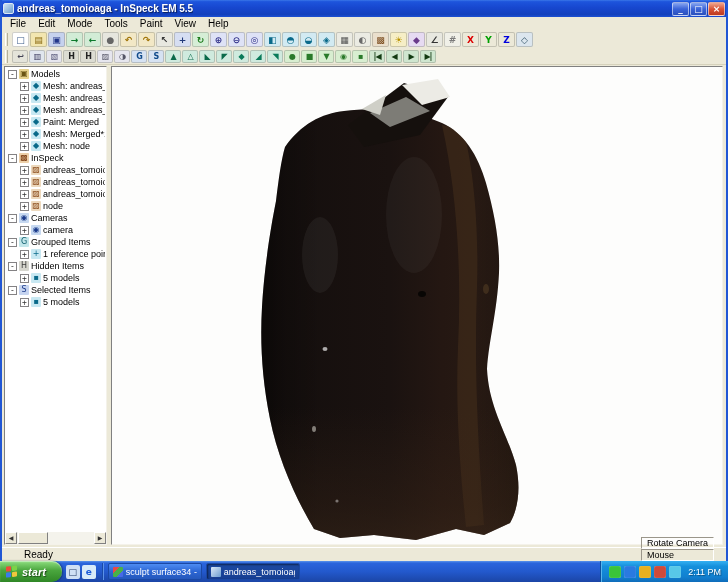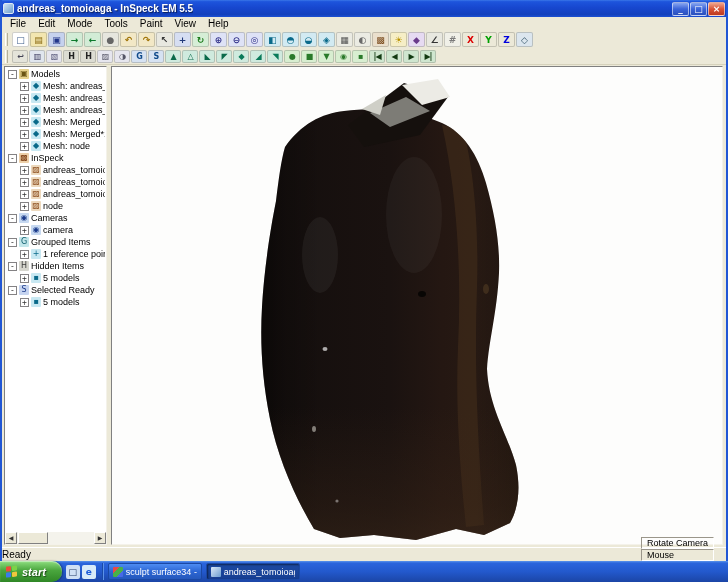--- a/index.html
+++ b/index.html
@@ -74,21 +74,21 @@
     border:1px solid #999;
     background: linear-gradient(180deg,#ff1800 0%,#ff9000 12%,#ffe400 25%,#98e000 37%,#00c424 50%,#00e0a8 63%,#00ccff 76%,#0064ff 89%,#001cff 100%); }
   .lg-label { position:absolute; left:19px; font-size:9px; font-weight:bold; white-space:nowrap; }
   .lg-top { top:3px;  color:#d62a3c; }
   .lg-mid { top:56px; color:#16a016; }
   .lg-bot { top:108px; color:#d62a6a; }
 
   
   .statusbar { position:absolute; left:2px; top:547px; width:724px; height:14px;
     background:#ece9d8; border-top:1px solid #fff; display:flex; align-items:center; }
-  .sb-msg { padding-left:0; font-size:10px; }
+  .sb-msg { padding-left:22px; font-size:10px; }
   .sb-right { margin-left:auto; display:flex; padding-right:12px;flex-direction:column; }
   .sb-panel { font-size:9px; line-height:11px; height:12px; padding:0 5px; margin-left:2px;
     border:1px solid; border-color:#9a968a #fff #fff #9a968a; white-space:nowrap; }
 
   
   .taskbar { position:absolute; left:0; top:561px; width:728px; height:21px;
     background: linear-gradient(180deg,#5b95ec 0%,#2a64dc 10%,#2359cd 50%,#1b45a6 100%);
     display:flex; align-items:center; }
   .start-btn { height:21px; display:flex; align-items:center; gap:4px; padding:0 16px 0 6px;
     border-radius:0 10px 10px 0;
@@ -222,21 +222,21 @@
         <span class="tree-label">Mesh: andreas_tomoi</span>
       </div>
       <div class="tree-row" style="padding-left: 14px;">
         <span class="exp">+</span>
         <span class="tree-ico glyph" style="background: rgb(200, 232, 242); color: rgb(10, 106, 138);">◆</span>
         <span class="tree-label">Mesh: andreas_tomoi</span>
       </div>
       <div class="tree-row" style="padding-left: 14px;">
         <span class="exp">+</span>
         <span class="tree-ico glyph" style="background: rgb(200, 232, 242); color: rgb(10, 106, 138);">◆</span>
-        <span class="tree-label">Mesh: Merged</span>
+        <span class="tree-label">Paint: Merged</span>
       </div>
       <div class="tree-row" style="padding-left: 14px;">
         <span class="exp">+</span>
         <span class="tree-ico glyph" style="background: rgb(200, 232, 242); color: rgb(10, 106, 138);">◆</span>
         <span class="tree-label">Mesh: Merged*1</span>
       </div>
       <div class="tree-row" style="padding-left: 14px;">
         <span class="exp">+</span>
         <span class="tree-ico glyph" style="background: rgb(200, 232, 242); color: rgb(10, 106, 138);">◆</span>
         <span class="tree-label">Mesh: node</span>
@@ -292,21 +292,21 @@
         <span class="tree-label">Hidden Items</span>
       </div>
       <div class="tree-row" style="padding-left: 14px;">
         <span class="exp">+</span>
         <span class="tree-ico glyph" style="background: rgb(200, 232, 242); color: rgb(10, 106, 138);">▪</span>
         <span class="tree-label">5 models</span>
       </div>
       <div class="tree-row" style="padding-left: 2px;">
         <span class="exp">-</span>
         <span class="tree-ico glyph" style="background: rgb(198, 212, 240); color: rgb(26, 58, 138);">S</span>
-        <span class="tree-label">Selected Ready</span>
+        <span class="tree-label">Selected Items</span>
       </div>
       <div class="tree-row" style="padding-left: 14px;">
         <span class="exp">+</span>
         <span class="tree-ico glyph" style="background: rgb(200, 232, 242); color: rgb(10, 106, 138);">▪</span>
         <span class="tree-label">5 models</span>
       </div>
   </div>
   <div class="tree-hscroll">
     <span class="scroll-btn glyph">◀</span>
     <span class="scroll-thumb"></span>
@@ -402,15 +402,23 @@
   </div>
   <span class="tb-divider"></span>
   <div class="task-btn">
     <span class="task-ico paint"></span>
     <span class="task-label">sculpt surface34 - Paint</span>
   </div>
   <div class="task-btn active">
     <span class="task-ico inspeck"></span>
     <span class="task-label">andreas_tomoioaga -...</span>
   </div>
+  <div class="tray">
+    <span class="tray-ico" style="background: rgb(58, 196, 58);"></span>
+      <span class="tray-ico" style="background: rgb(42, 122, 224);"></span>
+      <span class="tray-ico" style="background: rgb(232, 176, 32);"></span>
+      <span class="tray-ico" style="background: rgb(208, 74, 58);"></span>
+      <span class="tray-ico" style="background: rgb(88, 200, 232);"></span>
+    <span class="tray-time">2:11 PM</span>
+  </div>
 </div>
 
 <div class="frame"></div>
 
 </body></html>

